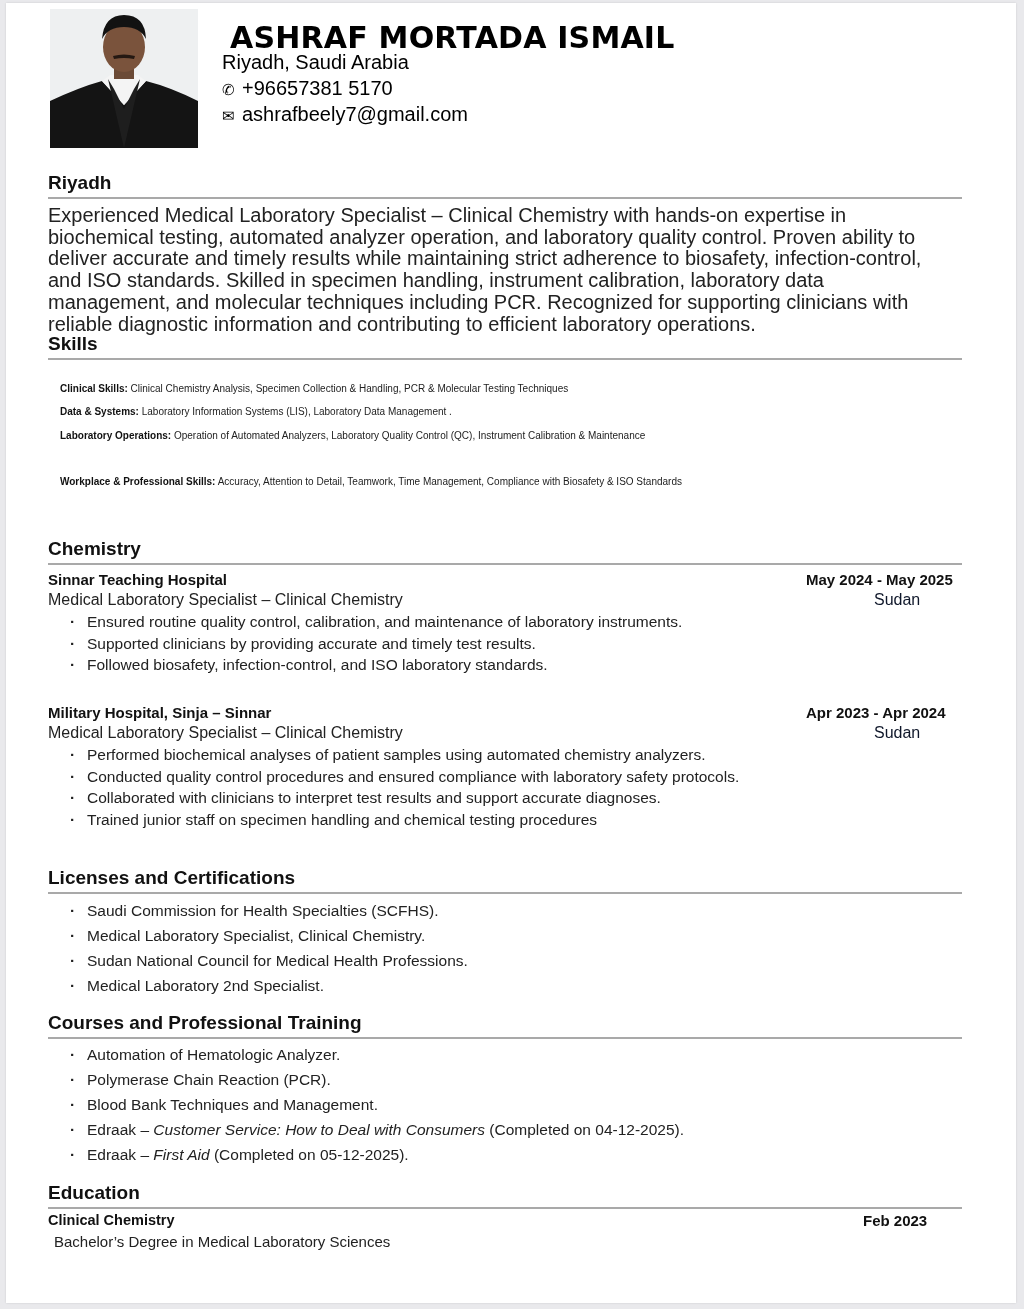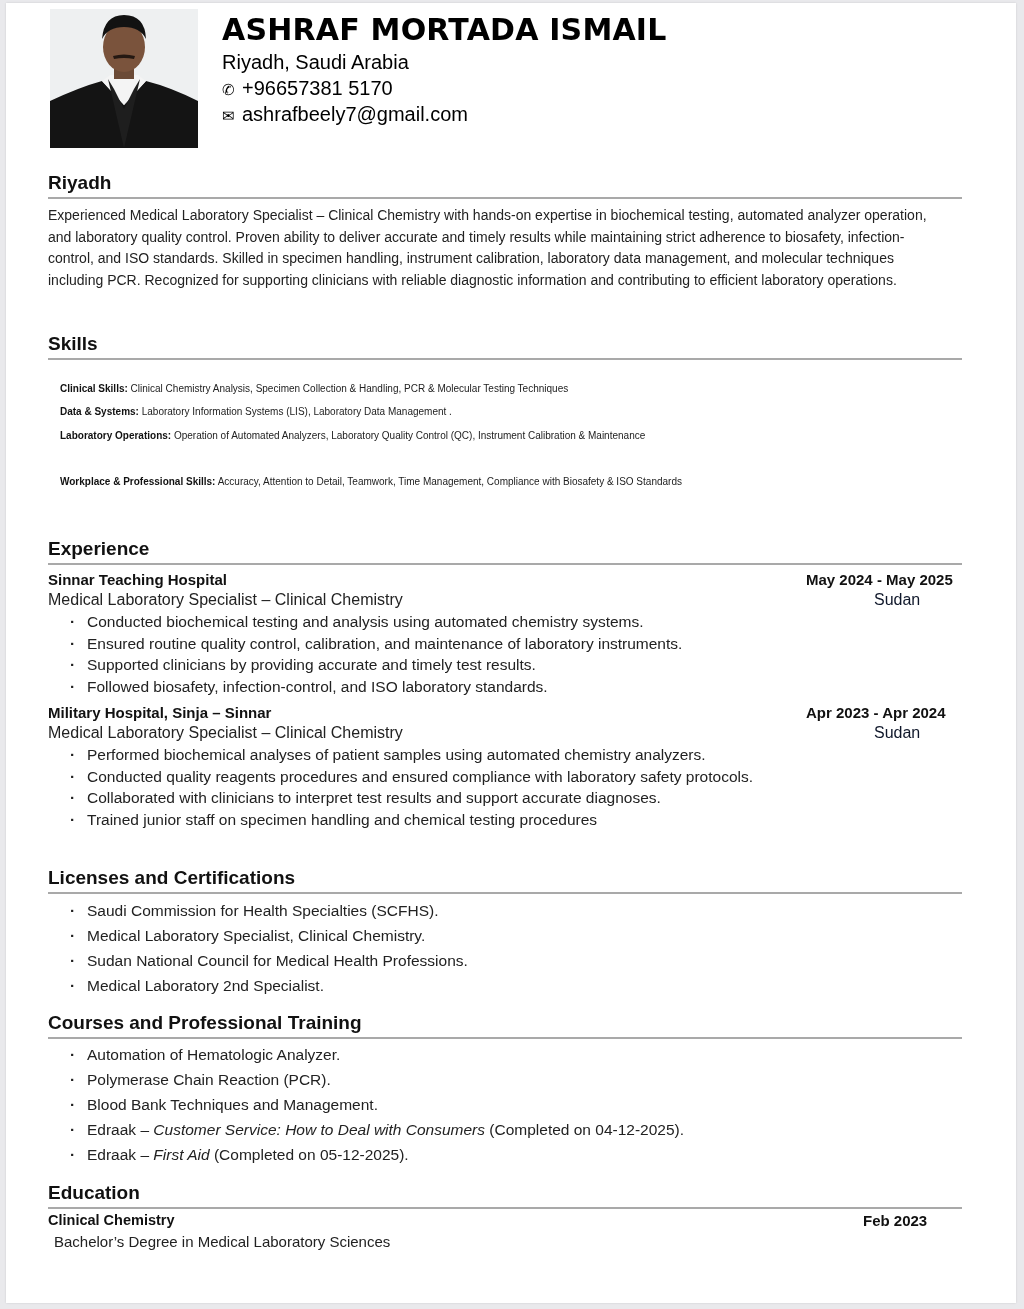--- a/index.html
+++ b/index.html
@@ -21,37 +21,37 @@
     position: absolute; left: 50px; top: 9px;
     width: 148px; height: 139px;
     background: #eef0f1;
     overflow: hidden;
   }
   .photo svg { display: block; }
   .name {
     position: absolute; left: 222px; top: 12px;
     font-family: "DejaVu Sans", sans-serif;
     font-weight: bold; font-size: 30px; letter-spacing: 0.2px;
-    color: #000; margin: 0;
+    color: #000; margin: 8px;
   }
   .contact { position: absolute; left: 222px; font-size: 20px; color: #000000; }
   .c-loc { top: 51px; }
   .c-phone { top: 77px; }
   .c-email { top: 103px; }
   .ico { display: inline-block; width: 16px; margin-right: 4px; font-size: 15px; }
 
   .sec-title {
     position: absolute; left: 48px; width: 914px;
     font-weight: bold; font-size: 19px; color: #111;
     padding-bottom: 3px;
     border-bottom: 2px solid #a9a9a9;
   }
   .para {
     position: absolute; left: 48px; width: 900px;
-    font-size: 14px; line-height: 21.7px; color: #222;
+    font-size: 20px; line-height: 21.7px; color: #222;
     margin: 0;
   }
   .skill-line {
     position: absolute; left: 60px; width: 920px;
     font-size: 10px; line-height: 23px; color: #222;
   }
   .skill-line b { color: #111; }
   .job-org { position: absolute; left: 48px; font-weight: bold; font-size: 15px; color: #111; }
   .job-date { position: absolute; font-weight: bold; font-size: 15px; color: #111; }
   .job-role { position: absolute; left: 48px; font-size: 16px; color: #222; }
@@ -102,40 +102,39 @@
 
 <div class="sec-title" style="top:172px;">Riyadh</div>
 <p class="para" style="top:205px;">Experienced Medical Laboratory Specialist – Clinical Chemistry with hands-on expertise in biochemical testing, automated analyzer operation, and laboratory quality control. Proven ability to deliver accurate and timely results while maintaining strict adherence to biosafety, infection-control, and ISO standards. Skilled in specimen handling, instrument calibration, laboratory data management, and molecular techniques including PCR. Recognized for supporting clinicians with reliable diagnostic information and contributing to efficient laboratory operations.</p>
 
 <div class="sec-title" style="top:333px;">Skills</div>
 <div class="skill-line" style="top:377px;"><b>Clinical Skills:</b> <span>Clinical Chemistry Analysis, Specimen Collection &amp; Handling, PCR &amp; Molecular Testing Techniques</span></div>
 <div class="skill-line" style="top:400px;"><b>Data &amp; Systems:</b> <span>Laboratory Information Systems (LIS), Laboratory Data Management .</span></div>
 <div class="skill-line" style="top:424px;"><b>Laboratory Operations:</b> <span>Operation of Automated Analyzers, Laboratory Quality Control (QC), Instrument Calibration &amp; Maintenance</span></div>
 <div class="skill-line" style="top:470px;"><b>Workplace &amp; Professional Skills:</b> <span>Accuracy, Attention to Detail, Teamwork, Time Management, Compliance with Biosafety &amp; ISO Standards</span></div>
 
-<div class="sec-title" style="top:538px;">Experience</div>
+<div class="sec-title" style="top:538px;">Chemistry</div>
 
 <div class="job-org" style="top:571px;">Sinnar Teaching Hospital</div>
 <div class="job-date" style="top:571px; left:806px;">May 2024 - May 2025</div>
 <div class="job-role" style="top:591px;">Medical Laboratory Specialist – Clinical Chemistry</div>
 <div class="job-loc" style="top:591px; left:874px;">Sudan</div>
 <ul class="blist lh21" style="top:611px;">
-  <li>Conducted biochemical testing and analysis using automated chemistry systems.</li>
   <li>Ensured routine quality control, calibration, and maintenance of laboratory instruments.</li>
   <li>Supported clinicians by providing accurate and timely test results.</li>
   <li>Followed biosafety, infection-control, and ISO laboratory standards.</li>
 </ul>
 
 <div class="job-org" style="top:704px;">Military Hospital, Sinja – Sinnar</div>
 <div class="job-date" style="top:704px; left:806px;text-align:center;">Apr 2023 - Apr 2024</div>
 <div class="job-role" style="top:724px;">Medical Laboratory Specialist – Clinical Chemistry</div>
 <div class="job-loc" style="top:724px; left:874px;">Sudan</div>
 <ul class="blist lh21" style="top:744px;">
   <li>Performed biochemical analyses of patient samples using automated chemistry analyzers.</li>
-  <li>Conducted quality reagents procedures and ensured compliance with laboratory safety protocols.</li>
+  <li>Conducted quality control procedures and ensured compliance with laboratory safety protocols.</li>
   <li>Collaborated with clinicians to interpret test results and support accurate diagnoses.</li>
   <li>Trained junior staff on specimen handling and chemical testing procedures</li>
 </ul>
 
 <div class="sec-title" style="top:867px;">Licenses and Certifications</div>
 <ul class="blist lh25" style="top:898px;">
   <li>Saudi Commission for Health Specialties (SCFHS).</li>
   <li>Medical Laboratory Specialist, Clinical Chemistry.</li>
   <li>Sudan National Council for Medical Health Professions.</li>
   <li>Medical Laboratory 2nd Specialist.</li>

